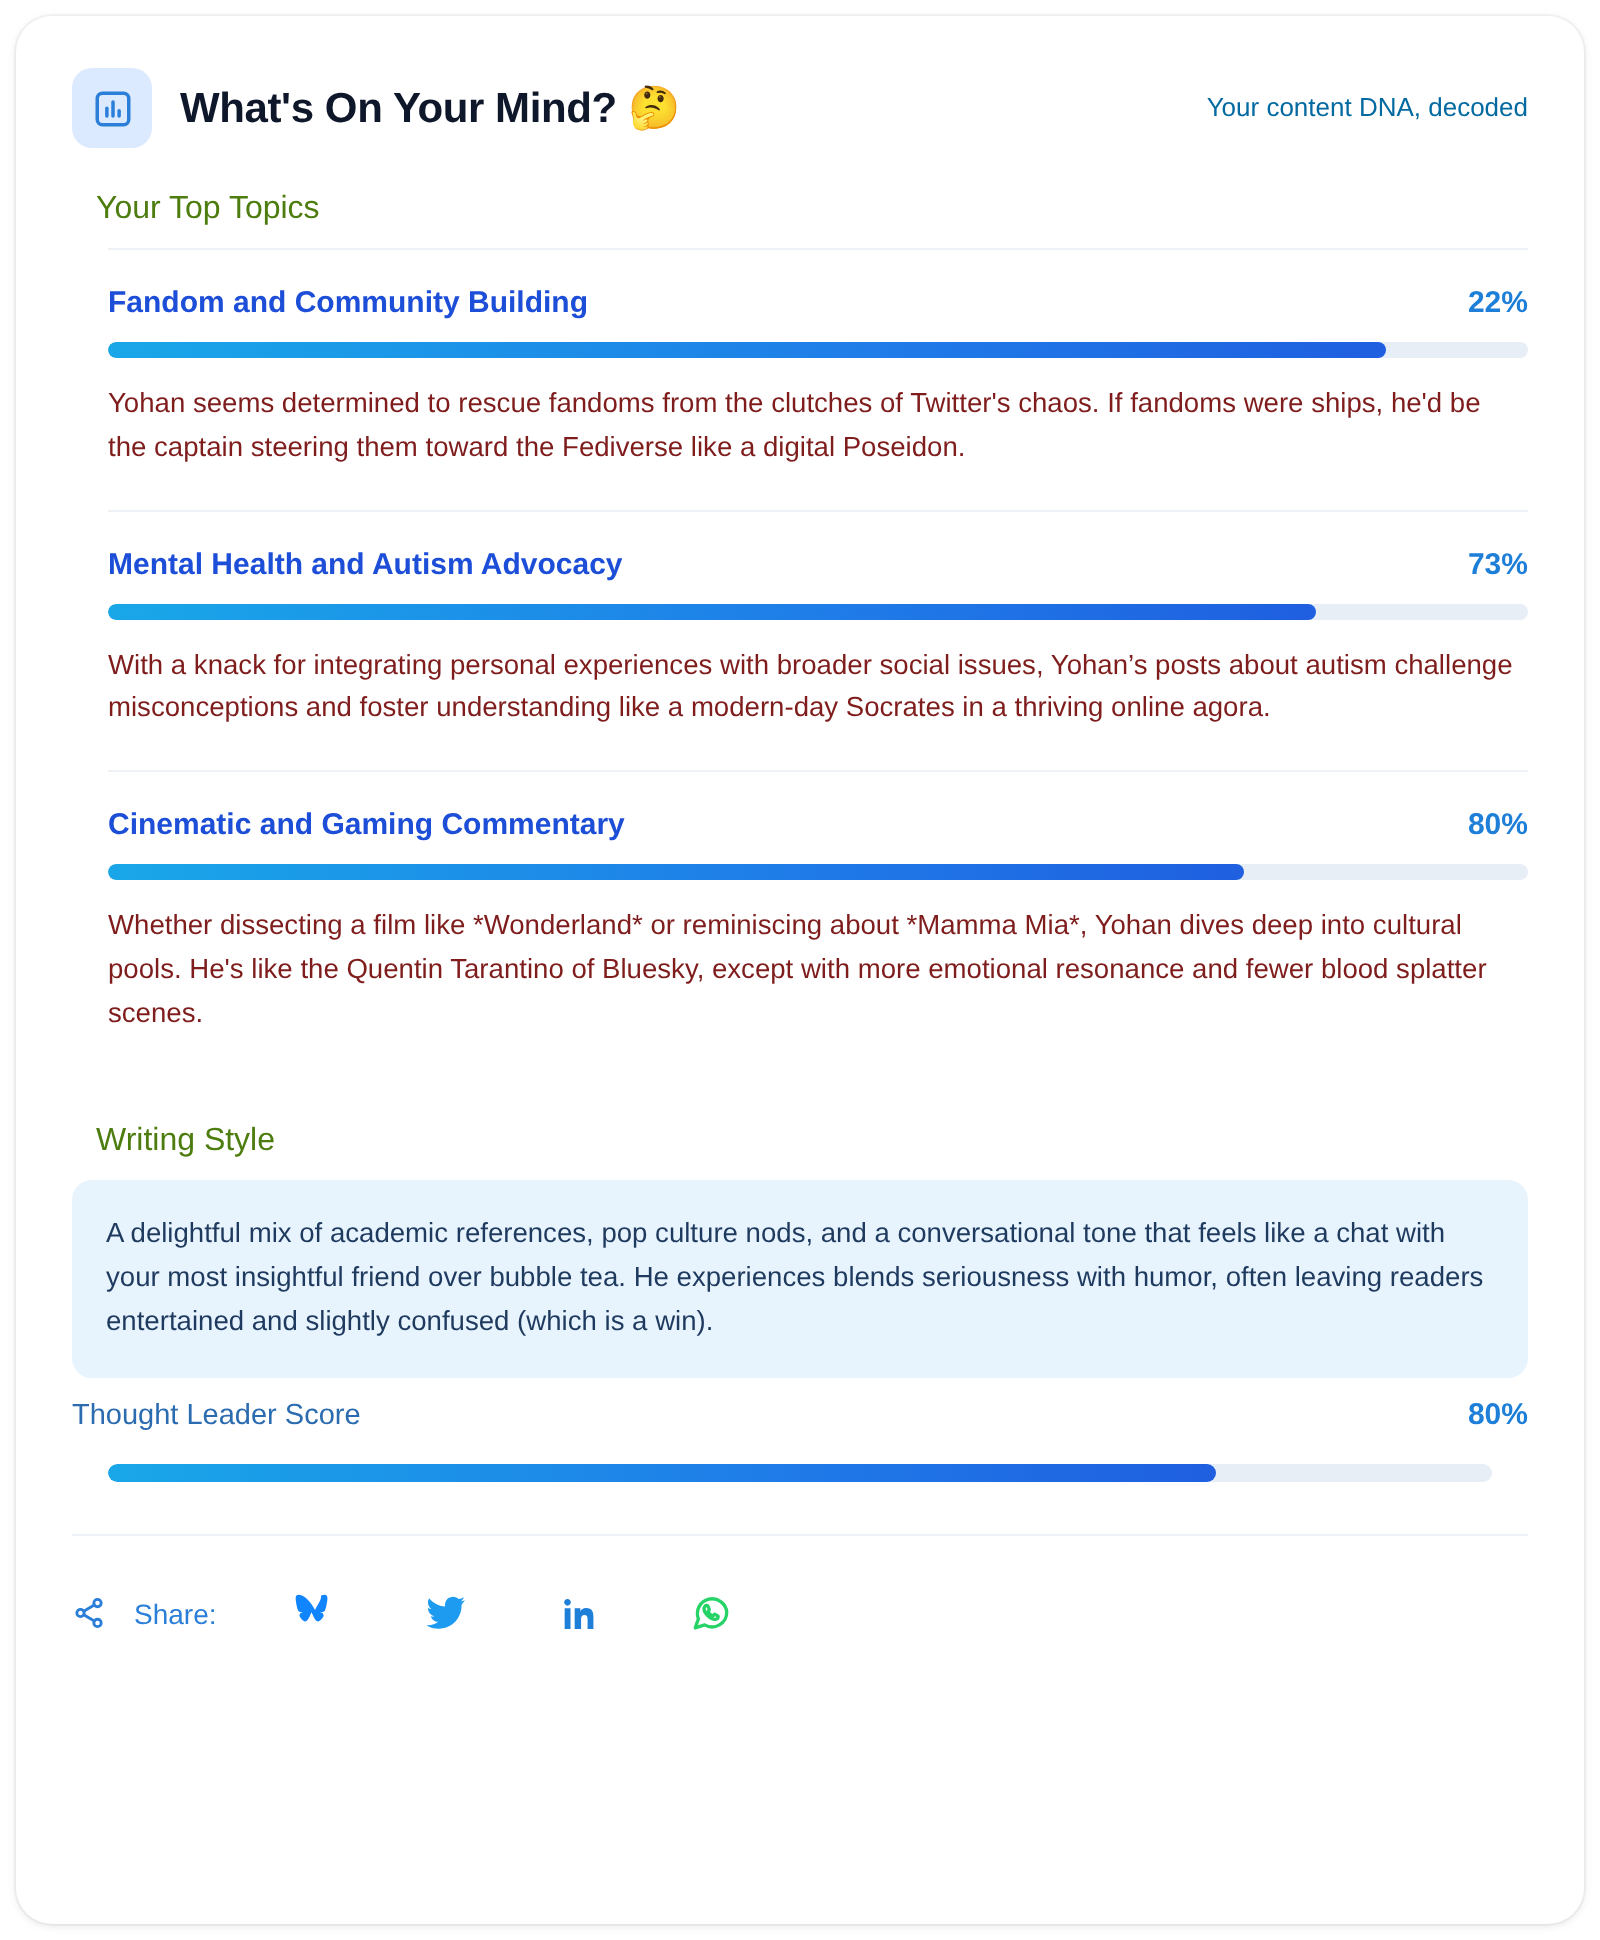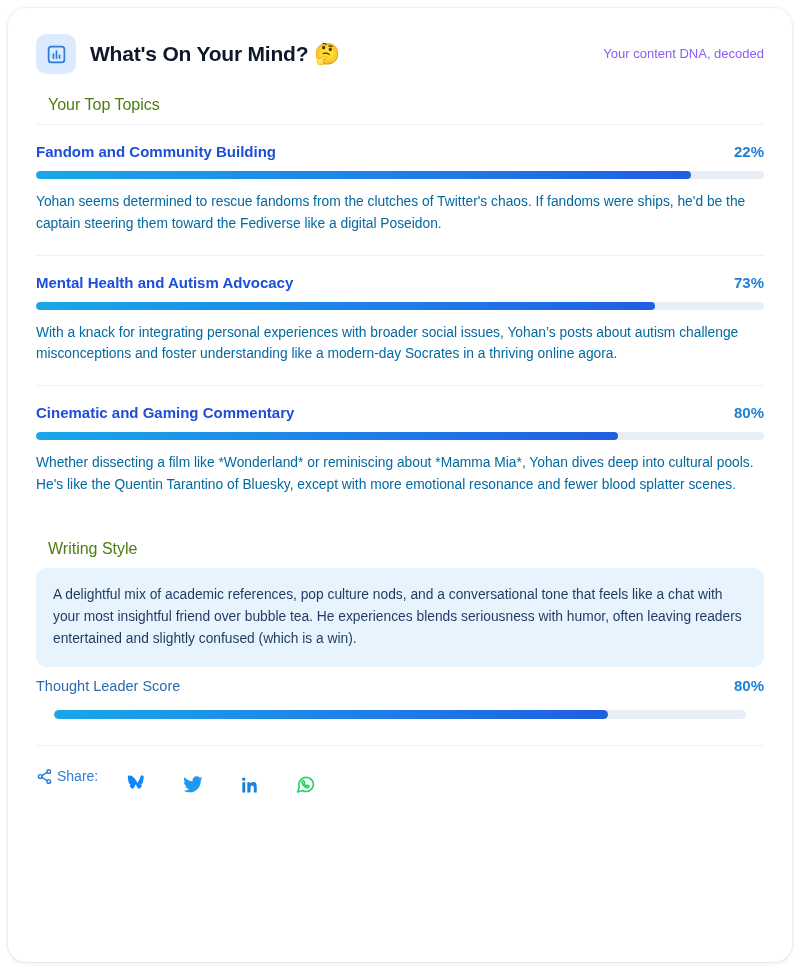--- a/index.html
+++ b/index.html
@@ -45,33 +45,34 @@
   .title {
     font-size: 21px;
     font-weight: bold;
     color: #0f172a;
     letter-spacing: -0.2px;
     white-space: nowrap;
   }
   .subtitle {
     margin-left: auto;
     font-size: 13px;
-    color: #8b5cf6;
+    color: #0369a1;
     white-space: nowrap;
     padding-bottom: 1px;
   }
   
   .section-label {
     font-size: 16px;
     color: #4d7c0f;
     margin: 0 0 10px 12px;
   }
   
   .topics {
     border-top: 1px solid #eef1f5;
+    margin-left: 18px;
   }
   .topic {
     padding: 18px 0 20px 0;
     border-bottom: 1px solid #eef1f5;
   }
   .topic:last-child { border-bottom: none; }
   .topic-head {
     display: flex;
     align-items: baseline;
     justify-content: space-between;
@@ -95,21 +96,21 @@
     margin-bottom: 12px;
   }
   .bar-fill {
     height: 100%;
     border-radius: 5px;
     background: linear-gradient(90deg, #19a7e8 0%, #1f7ce8 60%, #1f5fe0 100%);
   }
   .topic-desc {
     font-size: 13.8px;
     line-height: 1.58;
-    color: #0369a1;
+    color: #7f1d1d;
     margin: 0;
     padding-right: 4px;
   }
   
   .writing-style-wrap { margin-top: 24px; }
   .style-box {
     background: #e8f4fd;
     border-radius: 10px;
     padding: 16px 17px 17px 17px;
   }
@@ -143,22 +144,22 @@
   .score-track {
     height: 9px;
     border-radius: 5px;
     background: #e8eef5;
     overflow: hidden;
     margin: 0 18px;
   }
   
   .share-row {
     display: flex;
-    align-items: flex-start;
-    gap: 4px;
+    align-items: center;
+    gap: 14px;
     padding: 22px 0 0 0;
   }
   .share-label {
     font-size: 14px;
     color: #2b7fd8;
     margin-right: 18px;
   }
   .share-btn {
     width: 34px;
     height: 34px;

